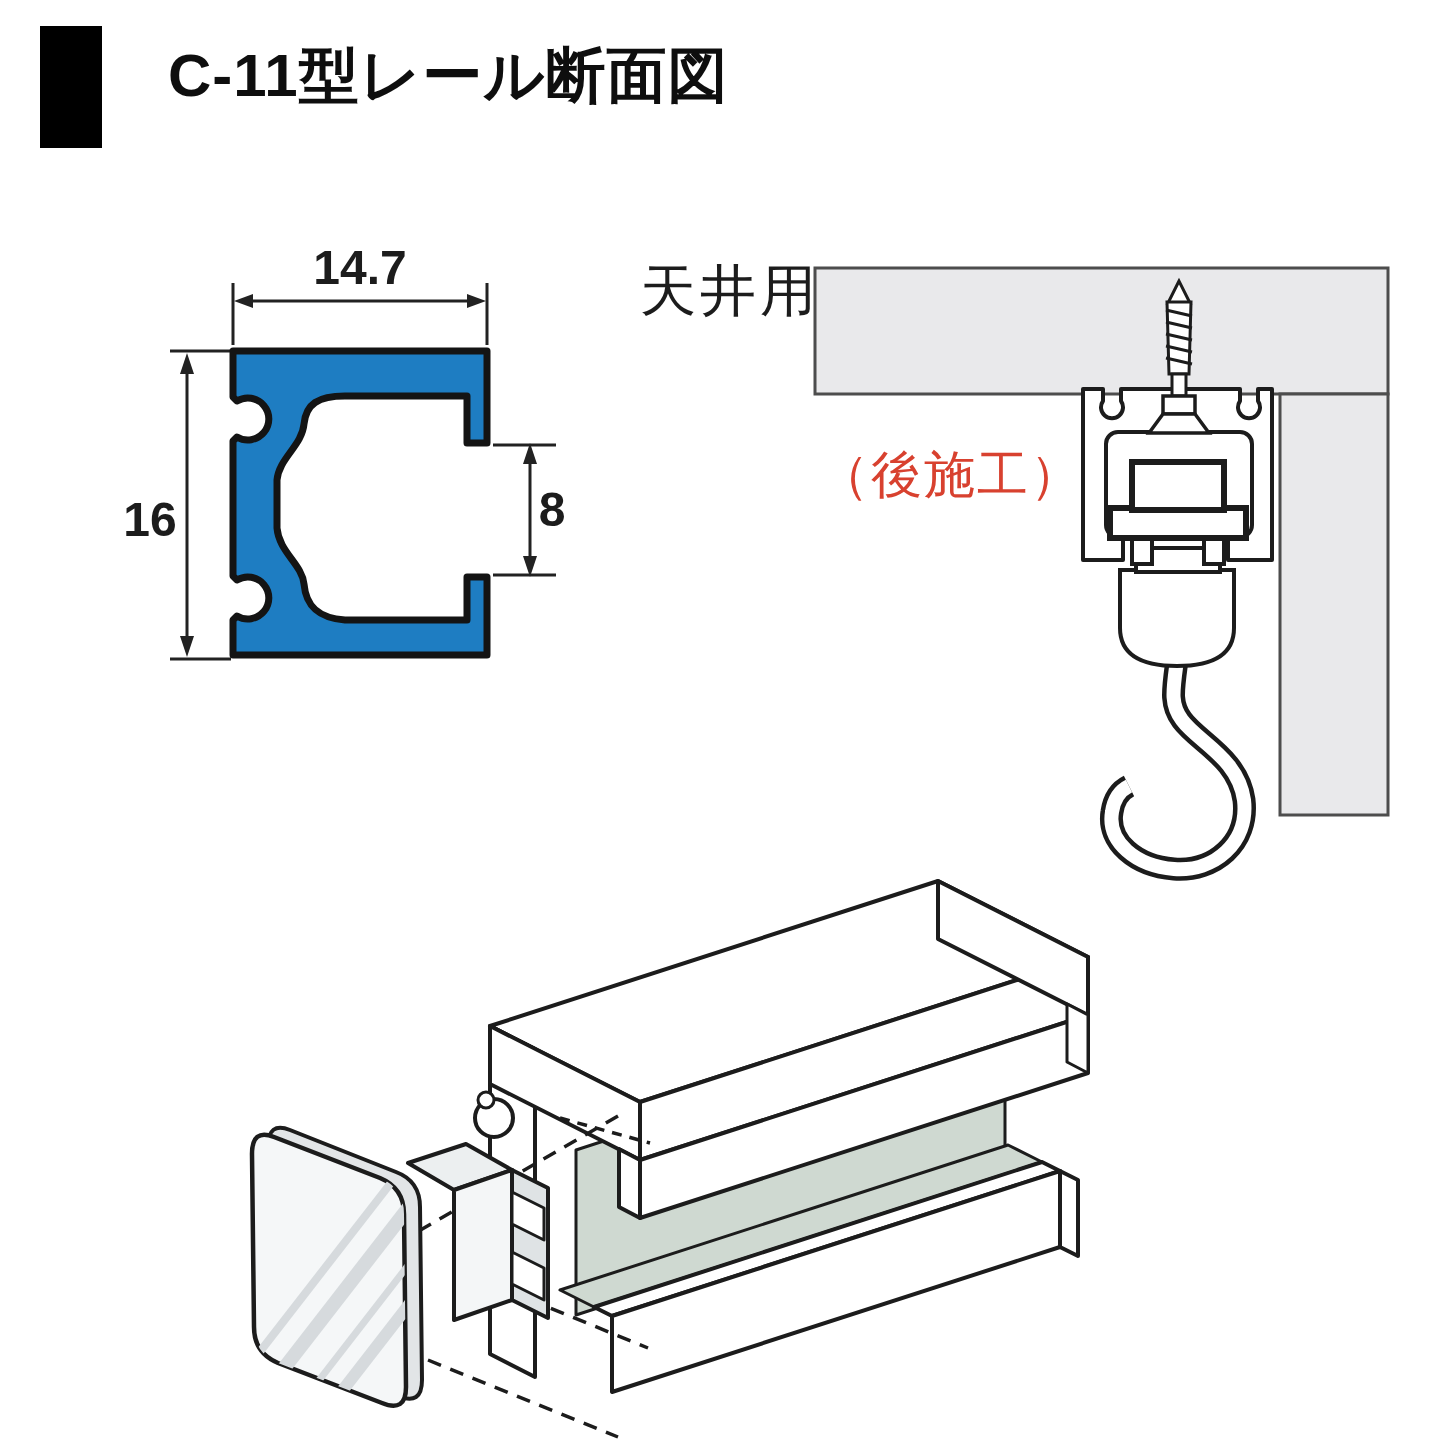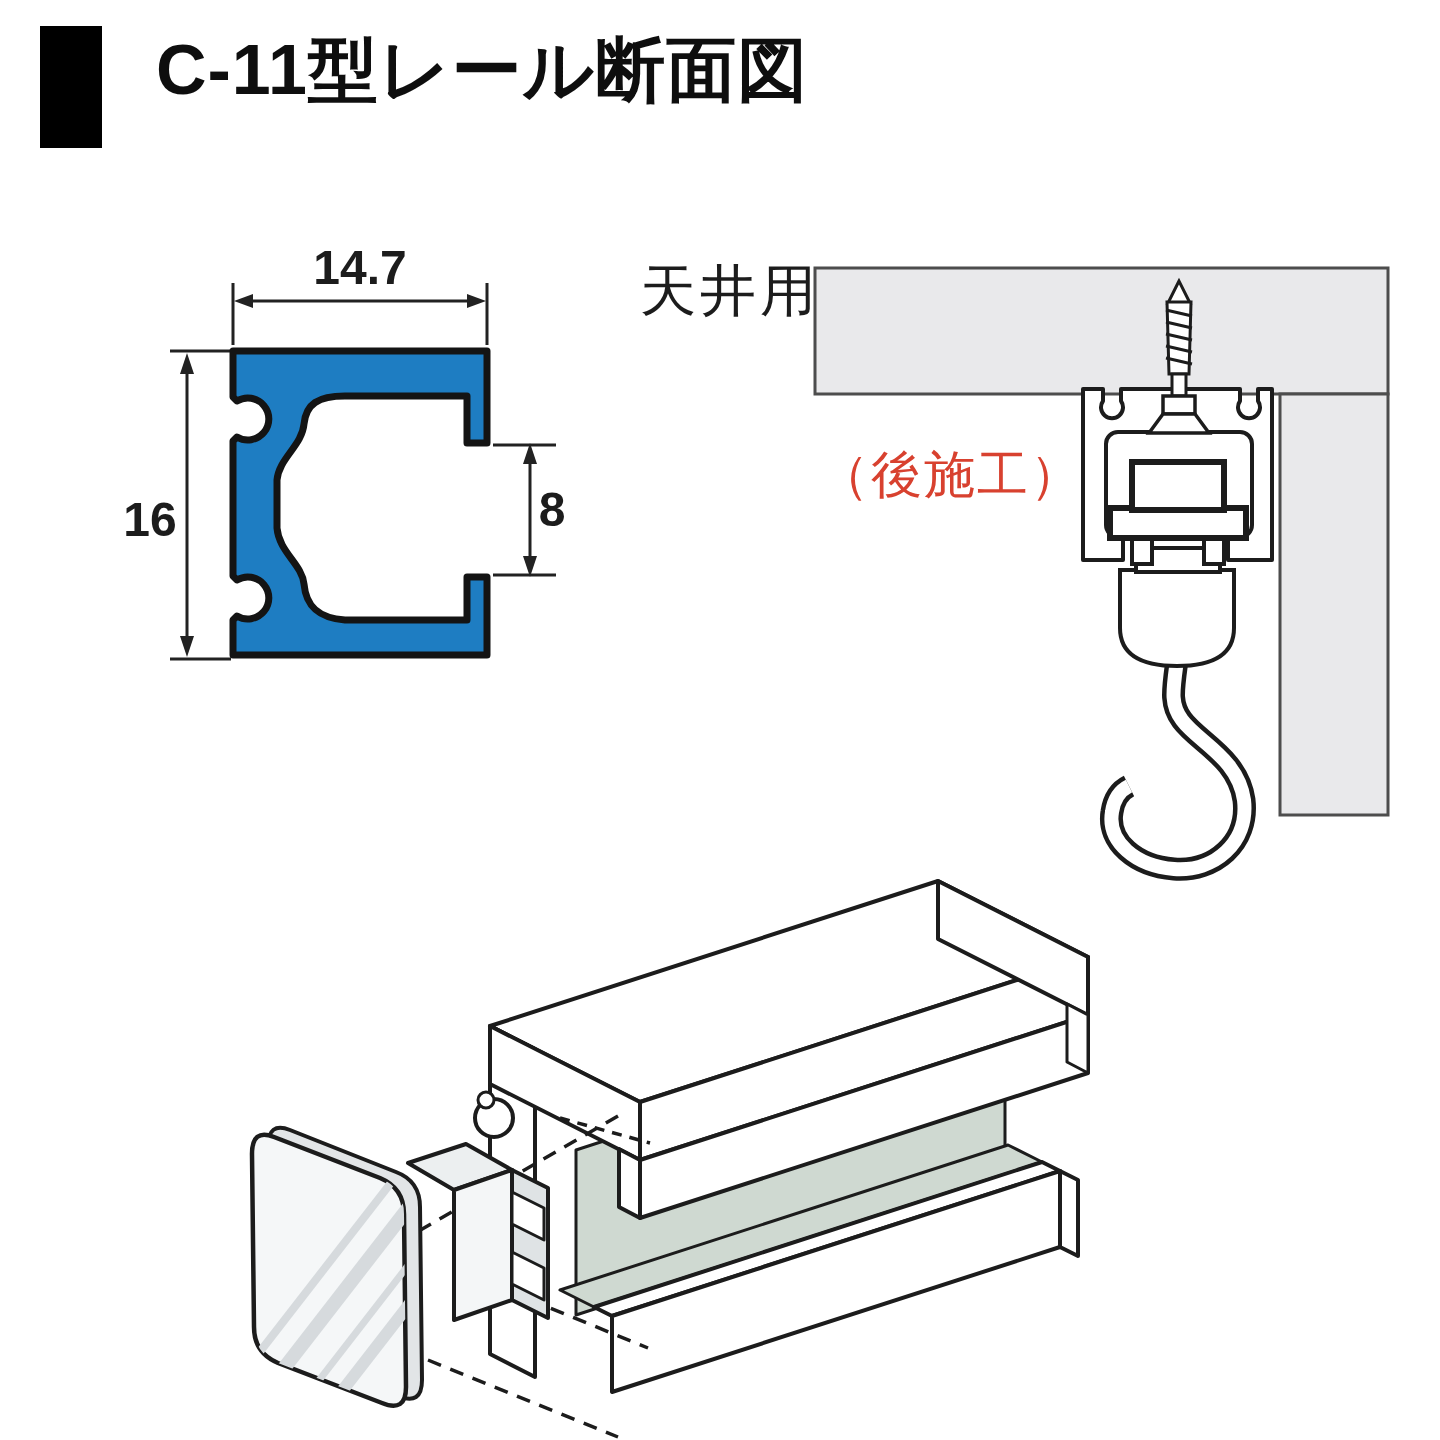--- a/index.html
+++ b/index.html
@@ -2,22 +2,22 @@
 <html><head>
 <meta charset="utf-8">
 <style>
   html,body{margin:0;padding:0;background:#ffffff;}
   .stage{
     position:relative;width:1440px;height:1440px;background:#ffffff;overflow:hidden;
     font-family:"Liberation Sans","DejaVu Sans",sans-serif;color:#111;
   }
   .title-marker{position:absolute;left:40px;top:26px;width:62px;height:122px;background:#000;}
   h1.page-title{
-    position:absolute;left:156px;top:24px;margin:0;
-    font-size:70px;font-weight:bold;letter-spacing:1px;color:#0e0e0e;white-space:nowrap;
+    position:absolute;left:156px;top:24px;margin:12px;
+    font-size:60px;font-weight:bold;letter-spacing:1px;color:#0e0e0e;white-space:nowrap;
   }
   svg{position:absolute;left:0;top:0;}
   svg text{font-family:"Liberation Sans","DejaVu Sans",sans-serif;}
   .dim-label{font-size:48px;font-weight:bold;fill:#1c1c1c;}
   .jp-label{font-size:56px;fill:#1c1c1c;letter-spacing:4px;}
   .jp-note{font-size:51px;letter-spacing:2px;}
 </style>
 </head>
 <body>
 

